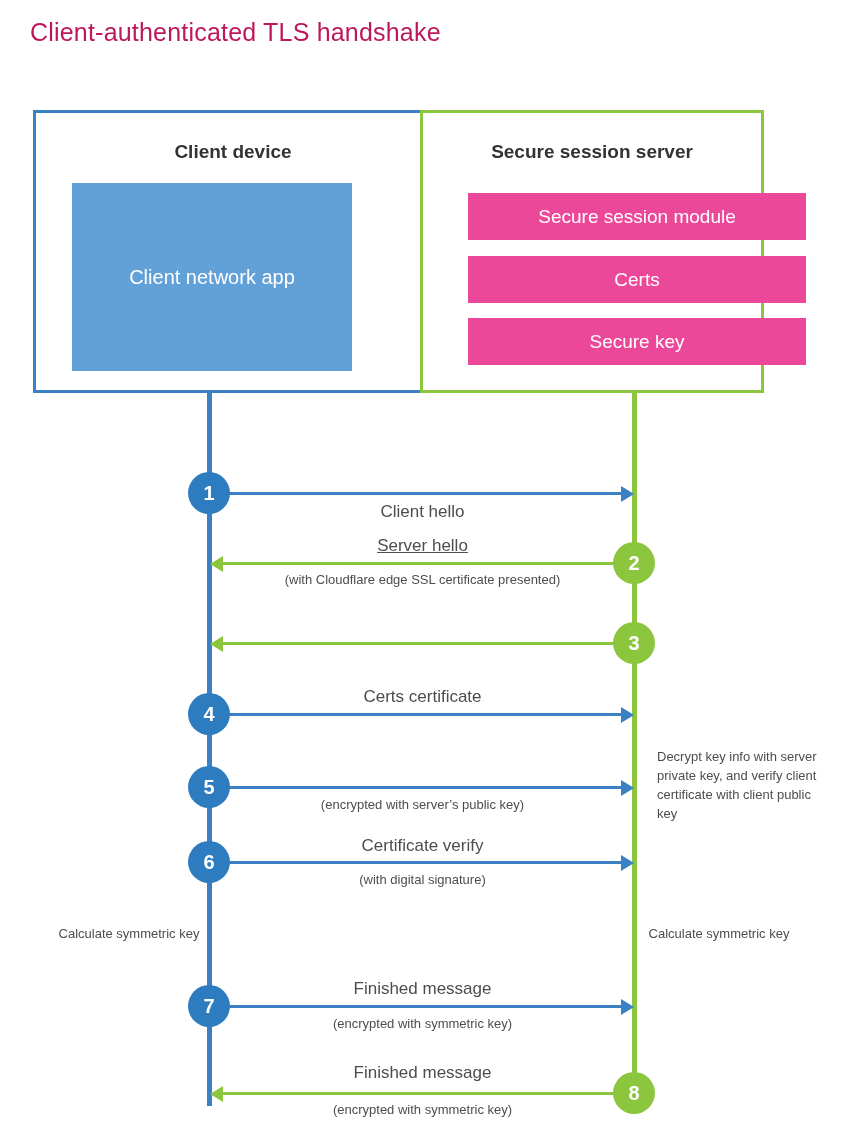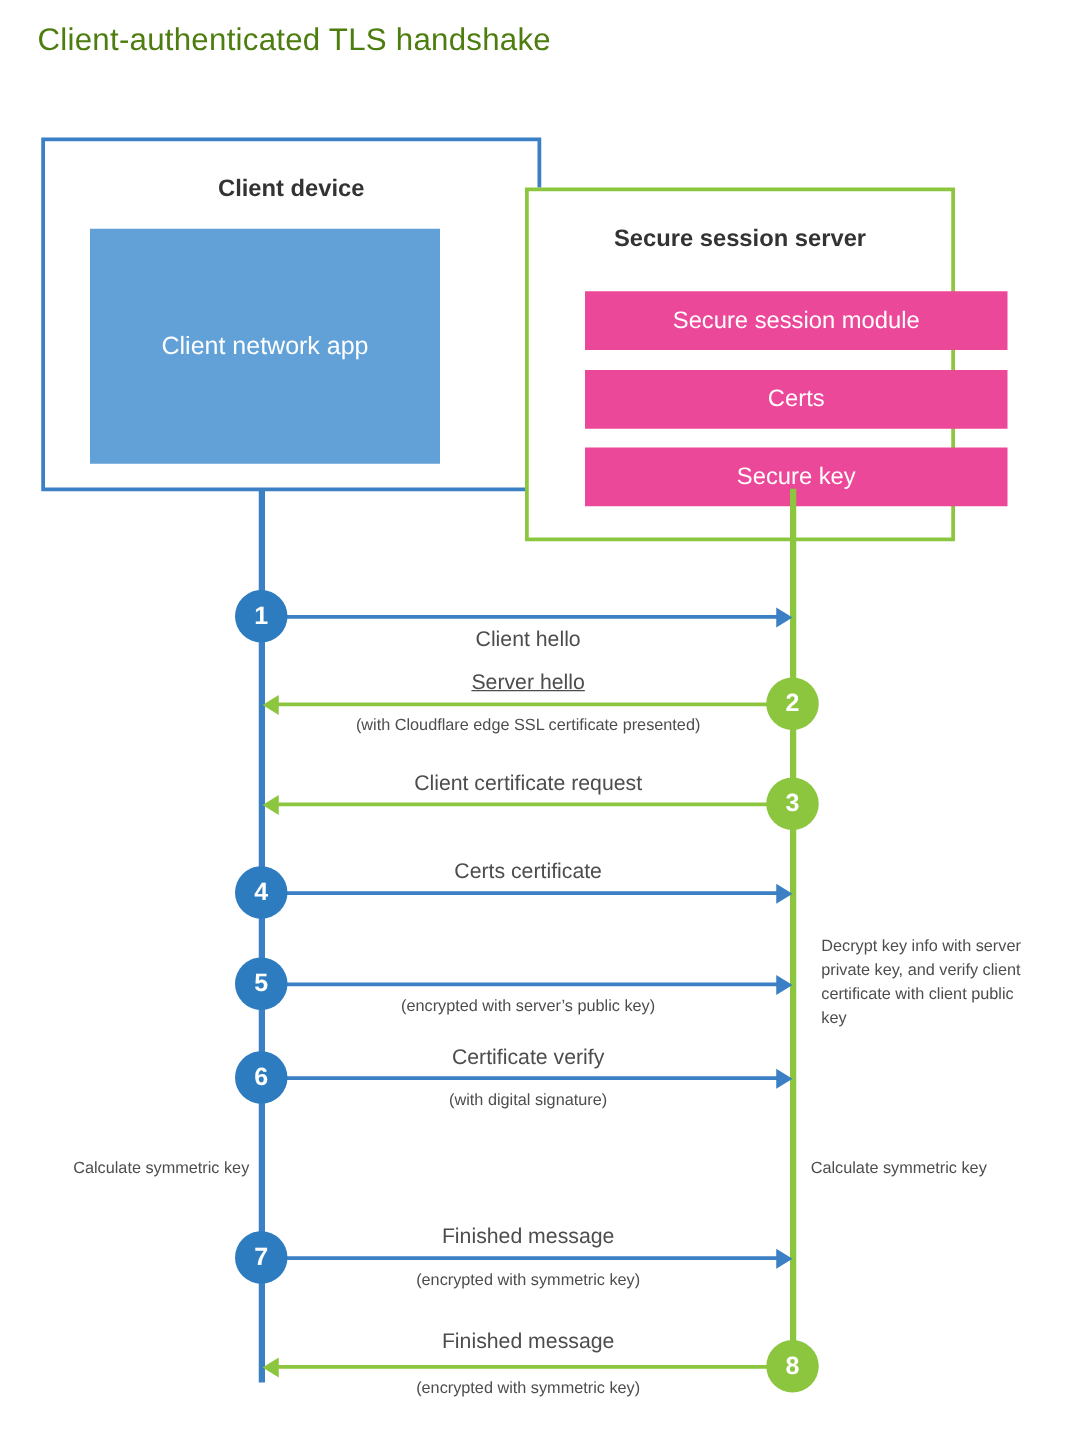--- a/index.html
+++ b/index.html
@@ -6,28 +6,28 @@
   body{
     width:865px;height:1146px;position:relative;overflow:hidden;
     font-family:"Liberation Sans","DejaVu Sans",sans-serif;
     color:#4d4d4d;
   }
   #stage{position:absolute;inset:0;}
 
   
   .title{
     position:absolute;left:30px;top:18px;
-    font-size:25px;font-weight:400;color:#4d7c0f;
+    font-size:25px;font-weight:400;color:#be185d;
     letter-spacing:.2px;white-space:nowrap;
   }
 
   
   .entity-box{position:absolute;background:#fff;box-sizing:border-box;}
   #client-box{left:33px;top:110px;width:400px;height:283px;border:3px solid #3b7fc4;}
-  #server-box{left:420px;top:110px;width:344px;height:283px;border:3px solid #8cc63f;margin-top:40px;}
+  #server-box{left:420px;top:110px;width:344px;height:283px;border:3px solid #8cc63f;}
   .entity-title{
     position:absolute;left:0;right:0;top:28px;text-align:center;
     font-size:19px;font-weight:700;color:#333333;
   }
 
   
   #client-app{
     position:absolute;left:36px;top:70px;width:280px;height:188px;
     background:#62a0d8;color:#ffffff;font-size:20px;font-weight:400;
     display:flex;align-items:center;justify-content:center;text-align:center;
@@ -115,21 +115,20 @@
   <div class="arrow-line blue" style="left:210px;top:492px;width:412px;"></div>
   <div class="arrow-head right blue" style="left:621px;top:486px;"></div>
   <div class="step-circle blue" style="left:188px;top:472px;">1</div>
 
   <div class="msg-label" style="left:210px;top:536px;width:425px;text-decoration:underline;">Server hello</div>
   <div class="arrow-line green" style="left:222px;top:562px;width:412px;"></div>
   <div class="arrow-head left green" style="left:210px;top:556px;"></div>
   <div class="msg-sub" style="left:210px;top:572px;width:425px;">(with Cloudflare edge SSL certificate presented)</div>
   <div class="step-circle green" style="left:613px;top:542px;">2</div>
 
-  <div class="msg-label" style="left:210px;top:617px;width:425px;">Client certificate request</div>
   <div class="arrow-line green" style="left:222px;top:642px;width:412px;"></div>
   <div class="arrow-head left green" style="left:210px;top:636px;"></div>
   <div class="step-circle green" style="left:613px;top:622px;">3</div>
 
   <div class="msg-label" style="left:210px;top:687px;width:425px;">Certs certificate</div>
   <div class="arrow-line blue" style="left:210px;top:713px;width:412px;"></div>
   <div class="arrow-head right blue" style="left:621px;top:707px;"></div>
   <div class="step-circle blue" style="left:188px;top:693px;">4</div>
 
   <div class="arrow-line blue" style="left:210px;top:786px;width:412px;"></div>

